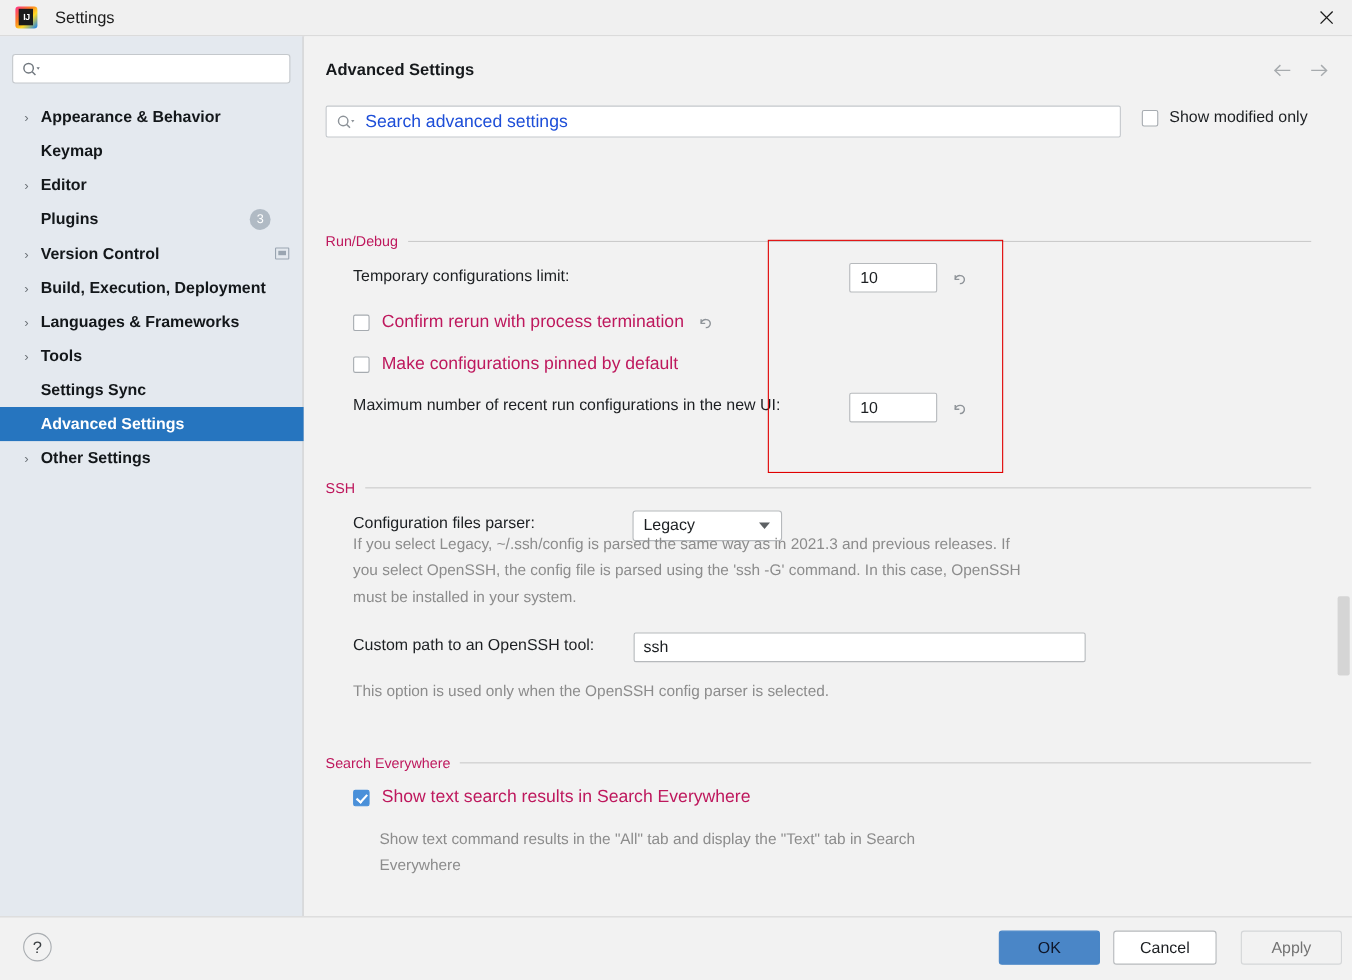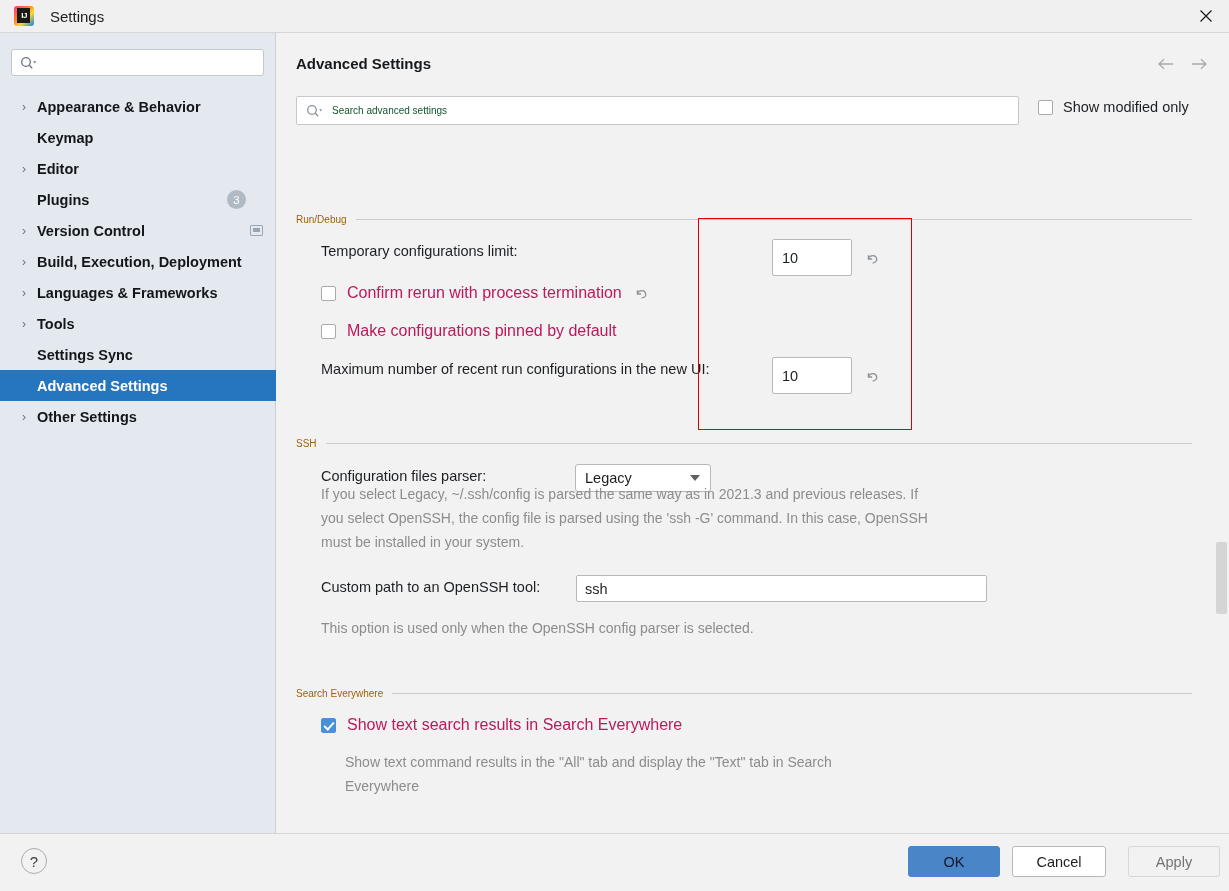--- a/index.html
+++ b/index.html
@@ -196,22 +196,22 @@
     border: 1px solid #c4c8cc;
     border-radius: 2px;
     box-sizing: border-box;
     display: flex;
     align-items: center;
     cursor: text;
   }
   .adv-search .mag { margin-left: 9px; display: flex; align-items: center; }
   .adv-search .ph {
     margin-left: 9px;
-    font-size: 10px;
-    color: #14532d;
+    font-size: 16px;
+    color: #1d4ed8;
   }
   .modified-only {
     position: absolute;
     left: 761px; top: 66px;
     display: flex;
     align-items: center;
     cursor: pointer;
   }
   .modified-only .lbl {
     margin-left: 10px;
@@ -231,22 +231,22 @@
     position: absolute;
     left: 19px;
     width: 896px;
   }
   .sec-head {
     display: flex;
     align-items: center;
     height: 18px;
   }
   .sec-head .sec-title {
-    font-size: 10px;
-    color: #a16207;
+    font-size: 13px;
+    color: #be185d;
     white-space: nowrap;
   }
   .sec-head .rule {
     flex: 1;
     height: 1px;
     background: #cbcbcb;
     margin-left: 9px;
   }
   .row { position: absolute; display: flex; align-items: center; }
   .lab {
@@ -254,21 +254,21 @@
     color: #1c1f22;
     white-space: nowrap;
   }
   .desc {
     position: absolute;
     font-size: 14px;
     color: #8c8c8c;
     line-height: 24px;
   }
   .spin {
-    width: 80px; height: 37px;
+    width: 80px; height: 27px;
     background: #ffffff;
     border: 1px solid #b6b9bc;
     border-radius: 2px;
     box-sizing: border-box;
     display: flex;
     align-items: center;
     cursor: text;
   }
   .spin .v {
     margin-left: 9px;

